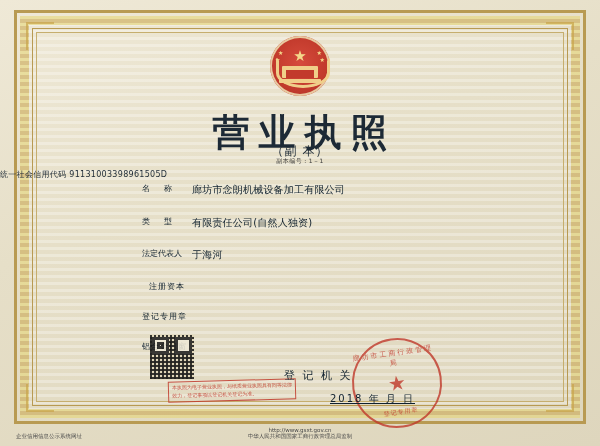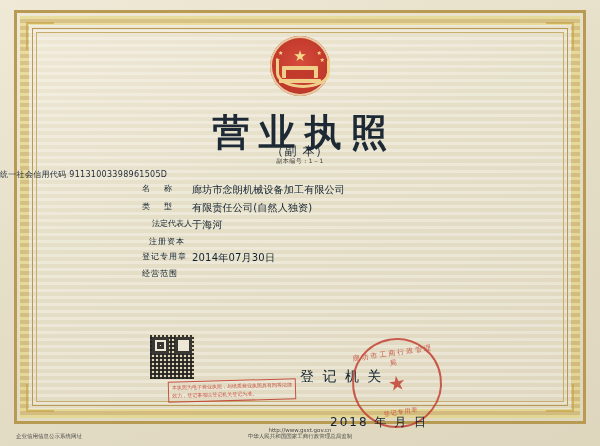--- a/index.html
+++ b/index.html
@@ -169,21 +169,21 @@
     position: absolute;
     left: 142px;
     top: 183px;
     width: 330px;
     font-size: 8px;
     color: #10212e;
   }
   .field-row {
     display: flex;
     align-items: flex-start;
-    margin-bottom: 4px;
+    margin-bottom: 19px;
   }
   .field-label {
     width: 50px;
     flex: 0 0 50px;
     letter-spacing: 3px;
     color: #10212e;
     font-size: 8px;
   }
   .field-value {
     flex: 1;
@@ -223,23 +223,23 @@
     position: absolute;
     right: 2px; top: 2px;
     width: 11px; height: 11px;
     border: 3px solid #1a1a1a;
     background: #efe9d7;
   }
 
   
   .reg-label {
     position: absolute;
-    left: 300px;
+    left: 284px;
     top: 368px;
-    font-size: 14px;
+    font-size: 11px;
     color: #10212e;
     letter-spacing: 2px;
   }
   .seal {
     position: absolute;
     left: 352px;
     top: 338px;
     width: 86px;
     height: 86px;
     border-radius: 50%;
@@ -272,24 +272,25 @@
     bottom: 9px;
     width: 100%;
     text-align: center;
     font-size: 6px;
     color: #c0392b;
     letter-spacing: 1px;
   }
   .issue-date {
     position: absolute;
     left: 330px;
-    top: 414px;
-    font-size: 12px;
+    top: 392px;
+    font-size: 10px;
     color: #10212e;
     letter-spacing: 2px;
+    text-decoration: underline;
   }
 
   
   .red-note {
     position: absolute;
     left: 168px;
     top: 380px;
     width: 120px;
     border: 1.2px solid #c0392b;
     padding: 2px 3px;
@@ -373,32 +374,31 @@
   <div class="fields">
     <div class="field-row">
       <div class="field-label">名　称</div>
       <div class="field-value">廊坊市念朗机械设备加工有限公司</div>
     </div>
     <div class="field-row">
       <div class="field-label">类　型</div>
       <div class="field-value">有限责任公司(自然人独资)</div>
     </div>
     <div class="field-row">
-      <div class="field-label" style="letter-spacing:0;text-align:right;">法定代表人</div>
+      <div class="field-label" style="letter-spacing:0;">法定代表人</div>
       <div class="field-value">于海河</div>
     </div>
     <div class="field-row">
       <div class="field-label" style="letter-spacing:1px;text-align:center;">注册资本</div>
     </div>
     <div class="field-row">
       <div class="field-label" style="letter-spacing:1px;">登记专用章</div>
-      <div class="field-value">2014年07月30日</div>
-    </div>
-    <div class="field-row">
-      <div class="field-label" style="letter-spacing:1px;">经营范围</div>
+    </div>
+    <div class="field-row">
+      <div class="field-label" style="letter-spacing:1px;">铝合金门窗</div>
     </div>
   </div>
 
   <div class="qr"></div>
 
   <div class="red-note">本执照为电子营业执照，与纸质营业执照具有同等法律效力，登记事项以登记机关登记为准。</div>
 
   <div class="reg-label">登 记 机 关</div>
 
   <div class="seal">

